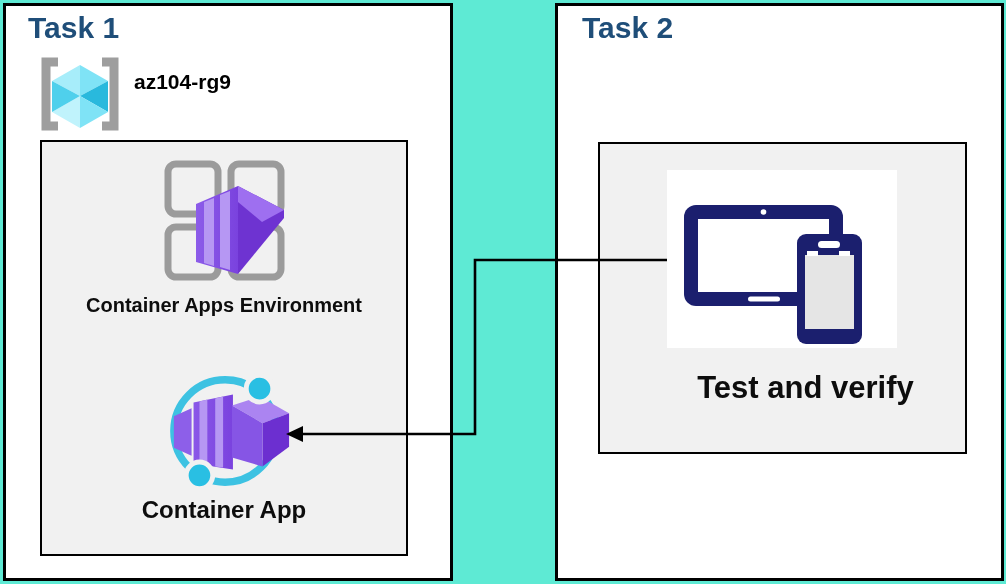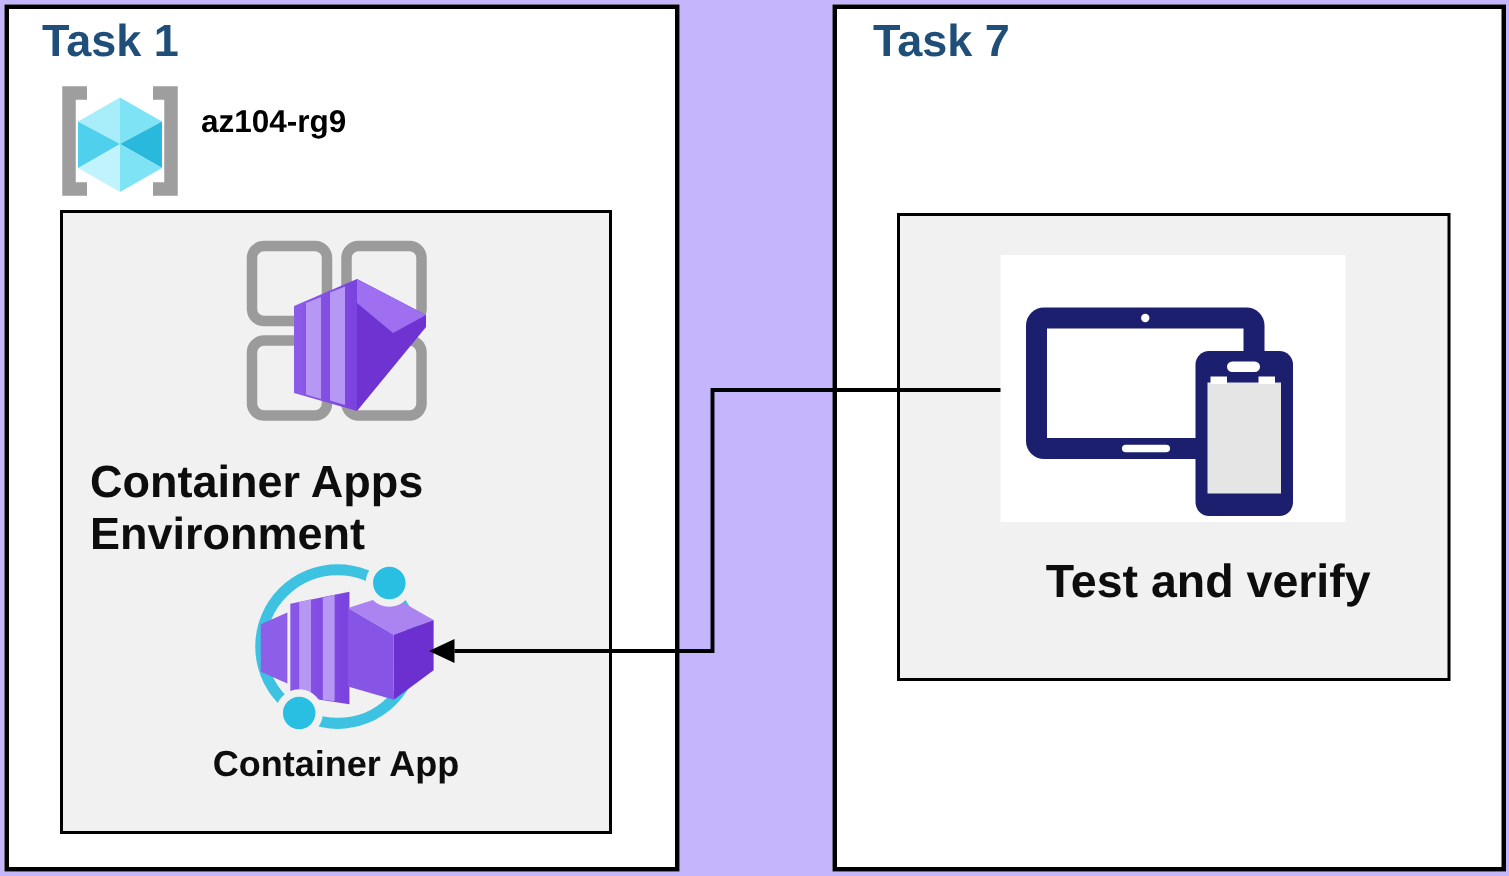--- a/index.html
+++ b/index.html
@@ -1,17 +1,17 @@
 <!DOCTYPE html>
 <html><head>
 <meta charset="utf-8">
 <style>
   html,body{margin:0;padding:0;background:#ffffff;}
   #canvas{
-    position:relative;width:1006px;height:584px;background:#c4b5fd;
+    position:relative;width:1006px;height:584px;background:#5eead4;
     font-family:"Liberation Sans", sans-serif;overflow:hidden;
   }
   .task-box{
     position:absolute;box-sizing:border-box;
     border:3px solid #000000;background:#ffffff;
   }
   #task1-box{left:3px;top:3px;width:450px;height:578px;}
   #task2-box{left:555px;top:3px;width:449px;height:578px;}
   .task-title{
     position:absolute;margin:0;font-size:30px;font-weight:700;
@@ -25,22 +25,22 @@
   }
   #inner1{left:40px;top:140px;width:368px;height:416px;}
   #inner2{left:598px;top:142px;width:369px;height:312px;}
   .icon{position:absolute;}
   #rg-icon{left:33px;top:56px;width:94px;height:76px;}
   #rg-label{
     position:absolute;left:134px;top:70px;font-size:21px;font-weight:700;color:#000000;
   }
   #env-icon{left:162px;top:157px;width:124px;height:126px;}
   #env-label{
-    position:absolute;left:60px;top:288px;width:328px;text-align:left;
-    font-size:30px;line-height:35px;font-weight:700;color:#0d0d0d;margin-top:16px;
+    position:absolute;left:60px;top:288px;width:328px;text-align:center;
+    font-size:20px;line-height:35px;font-weight:700;color:#0d0d0d;
   }
   #app-icon{left:164px;top:372px;width:130px;height:120px;}
   #app-label{
     position:absolute;left:60px;top:496px;width:328px;text-align:center;
     font-size:24px;font-weight:700;color:#0d0d0d;
   }
   #device-panel{
     position:absolute;left:667px;top:170px;width:230px;height:178px;background:#ffffff;
   }
   #devices-icon{position:absolute;left:0;top:0;width:230px;height:178px;}
@@ -113,21 +113,21 @@
       <polygon points="69,33 97,24 127,41 100,51" fill="#ab84f1"></polygon>
       <polygon points="100,51 127,41 127,75 100,95" fill="#6c2fd0"></polygon>
       <polygon points="69,33 100,51 100,95 69,86" fill="#8655e5"></polygon>
     </g>
     <circle cx="97" cy="16" r="13.5" fill="#29bfe3" stroke="#f1f1f1" stroke-width="5"></circle>
     <circle cx="36" cy="104" r="13.5" fill="#29bfe3" stroke="#f1f1f1" stroke-width="5"></circle>
   </svg>
   <div id="app-label">Container App</div>
 
   <div class="task-box" id="task2-box"></div>
-  <h2 class="task-title" id="task2-title">Task 7</h2>
+  <h2 class="task-title" id="task2-title">Task 2</h2>
 
   <div class="inner-box" id="inner2"></div>
 
   <div id="device-panel">
     <svg id="devices-icon" viewBox="0 0 230 178" aria-hidden="true">
       <g>
         <rect x="17" y="35" width="159" height="101" rx="12" fill="#1b1f6e"></rect>
         <rect x="31" y="49" width="131" height="73" fill="#ffffff"></rect>
         <circle cx="96.5" cy="42" r="2.8" fill="#ffffff"></circle>
         <rect x="81" y="126.5" width="32" height="5" rx="2.5" fill="#ffffff"></rect>

